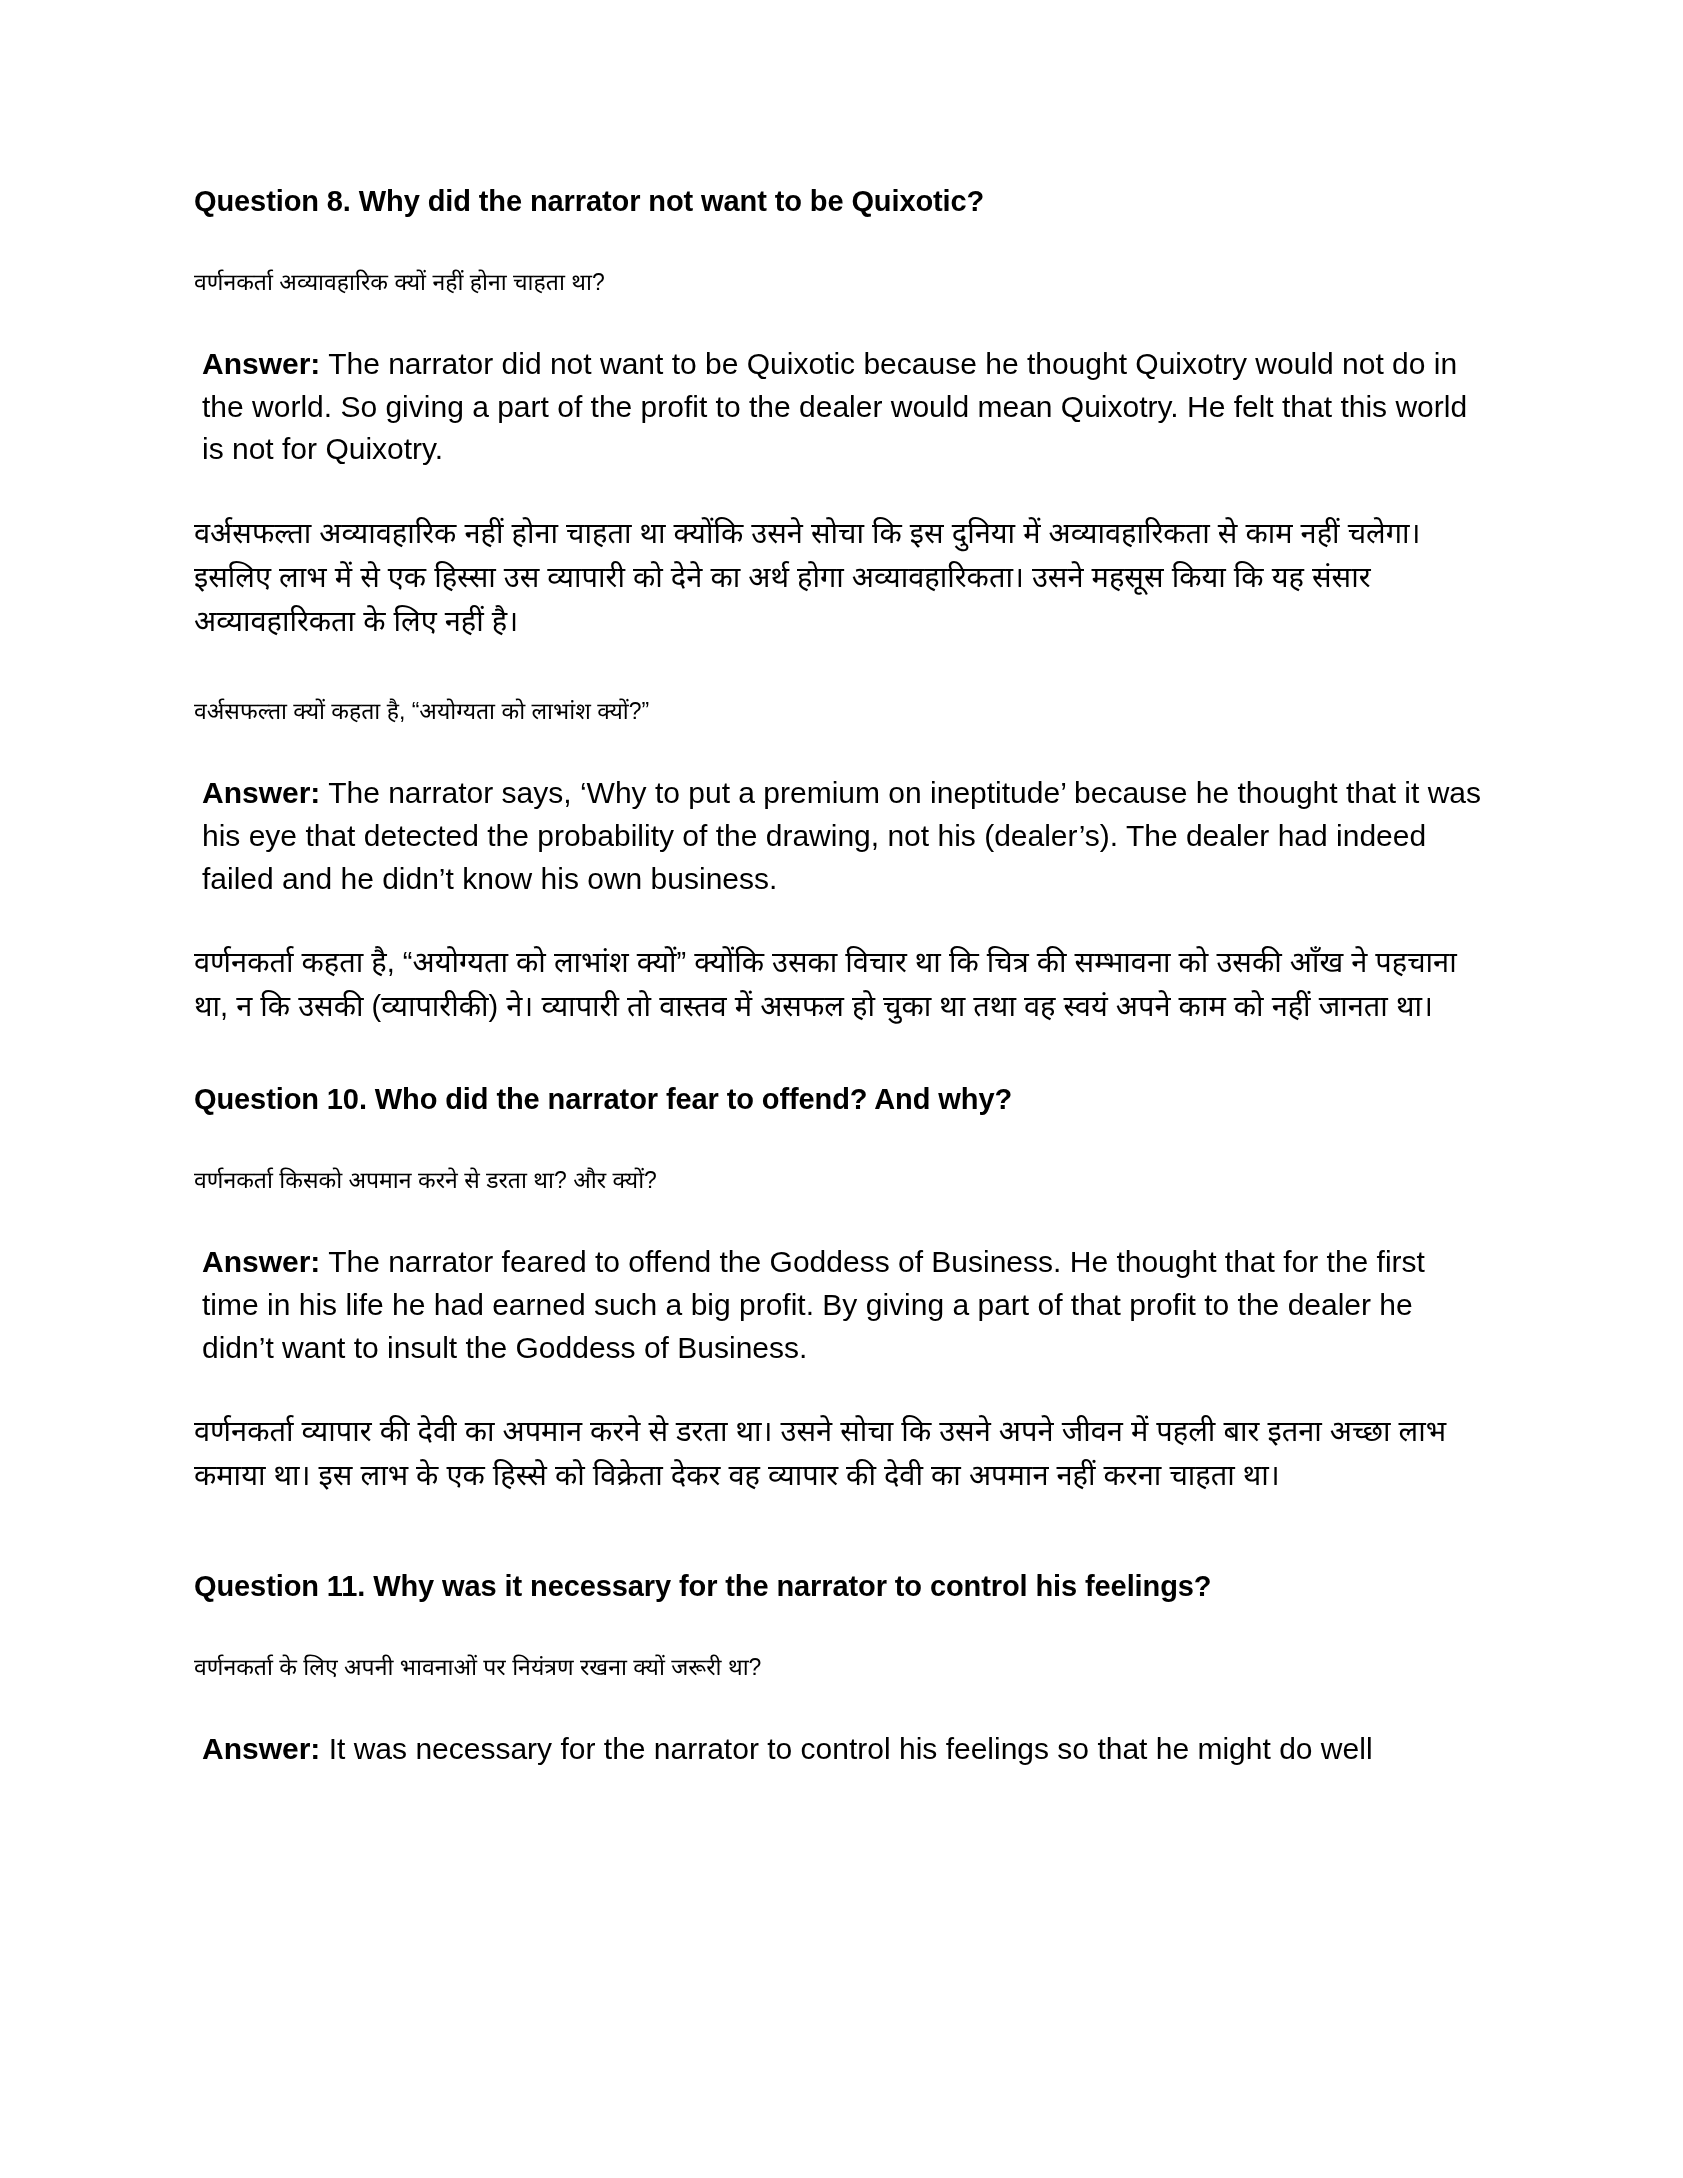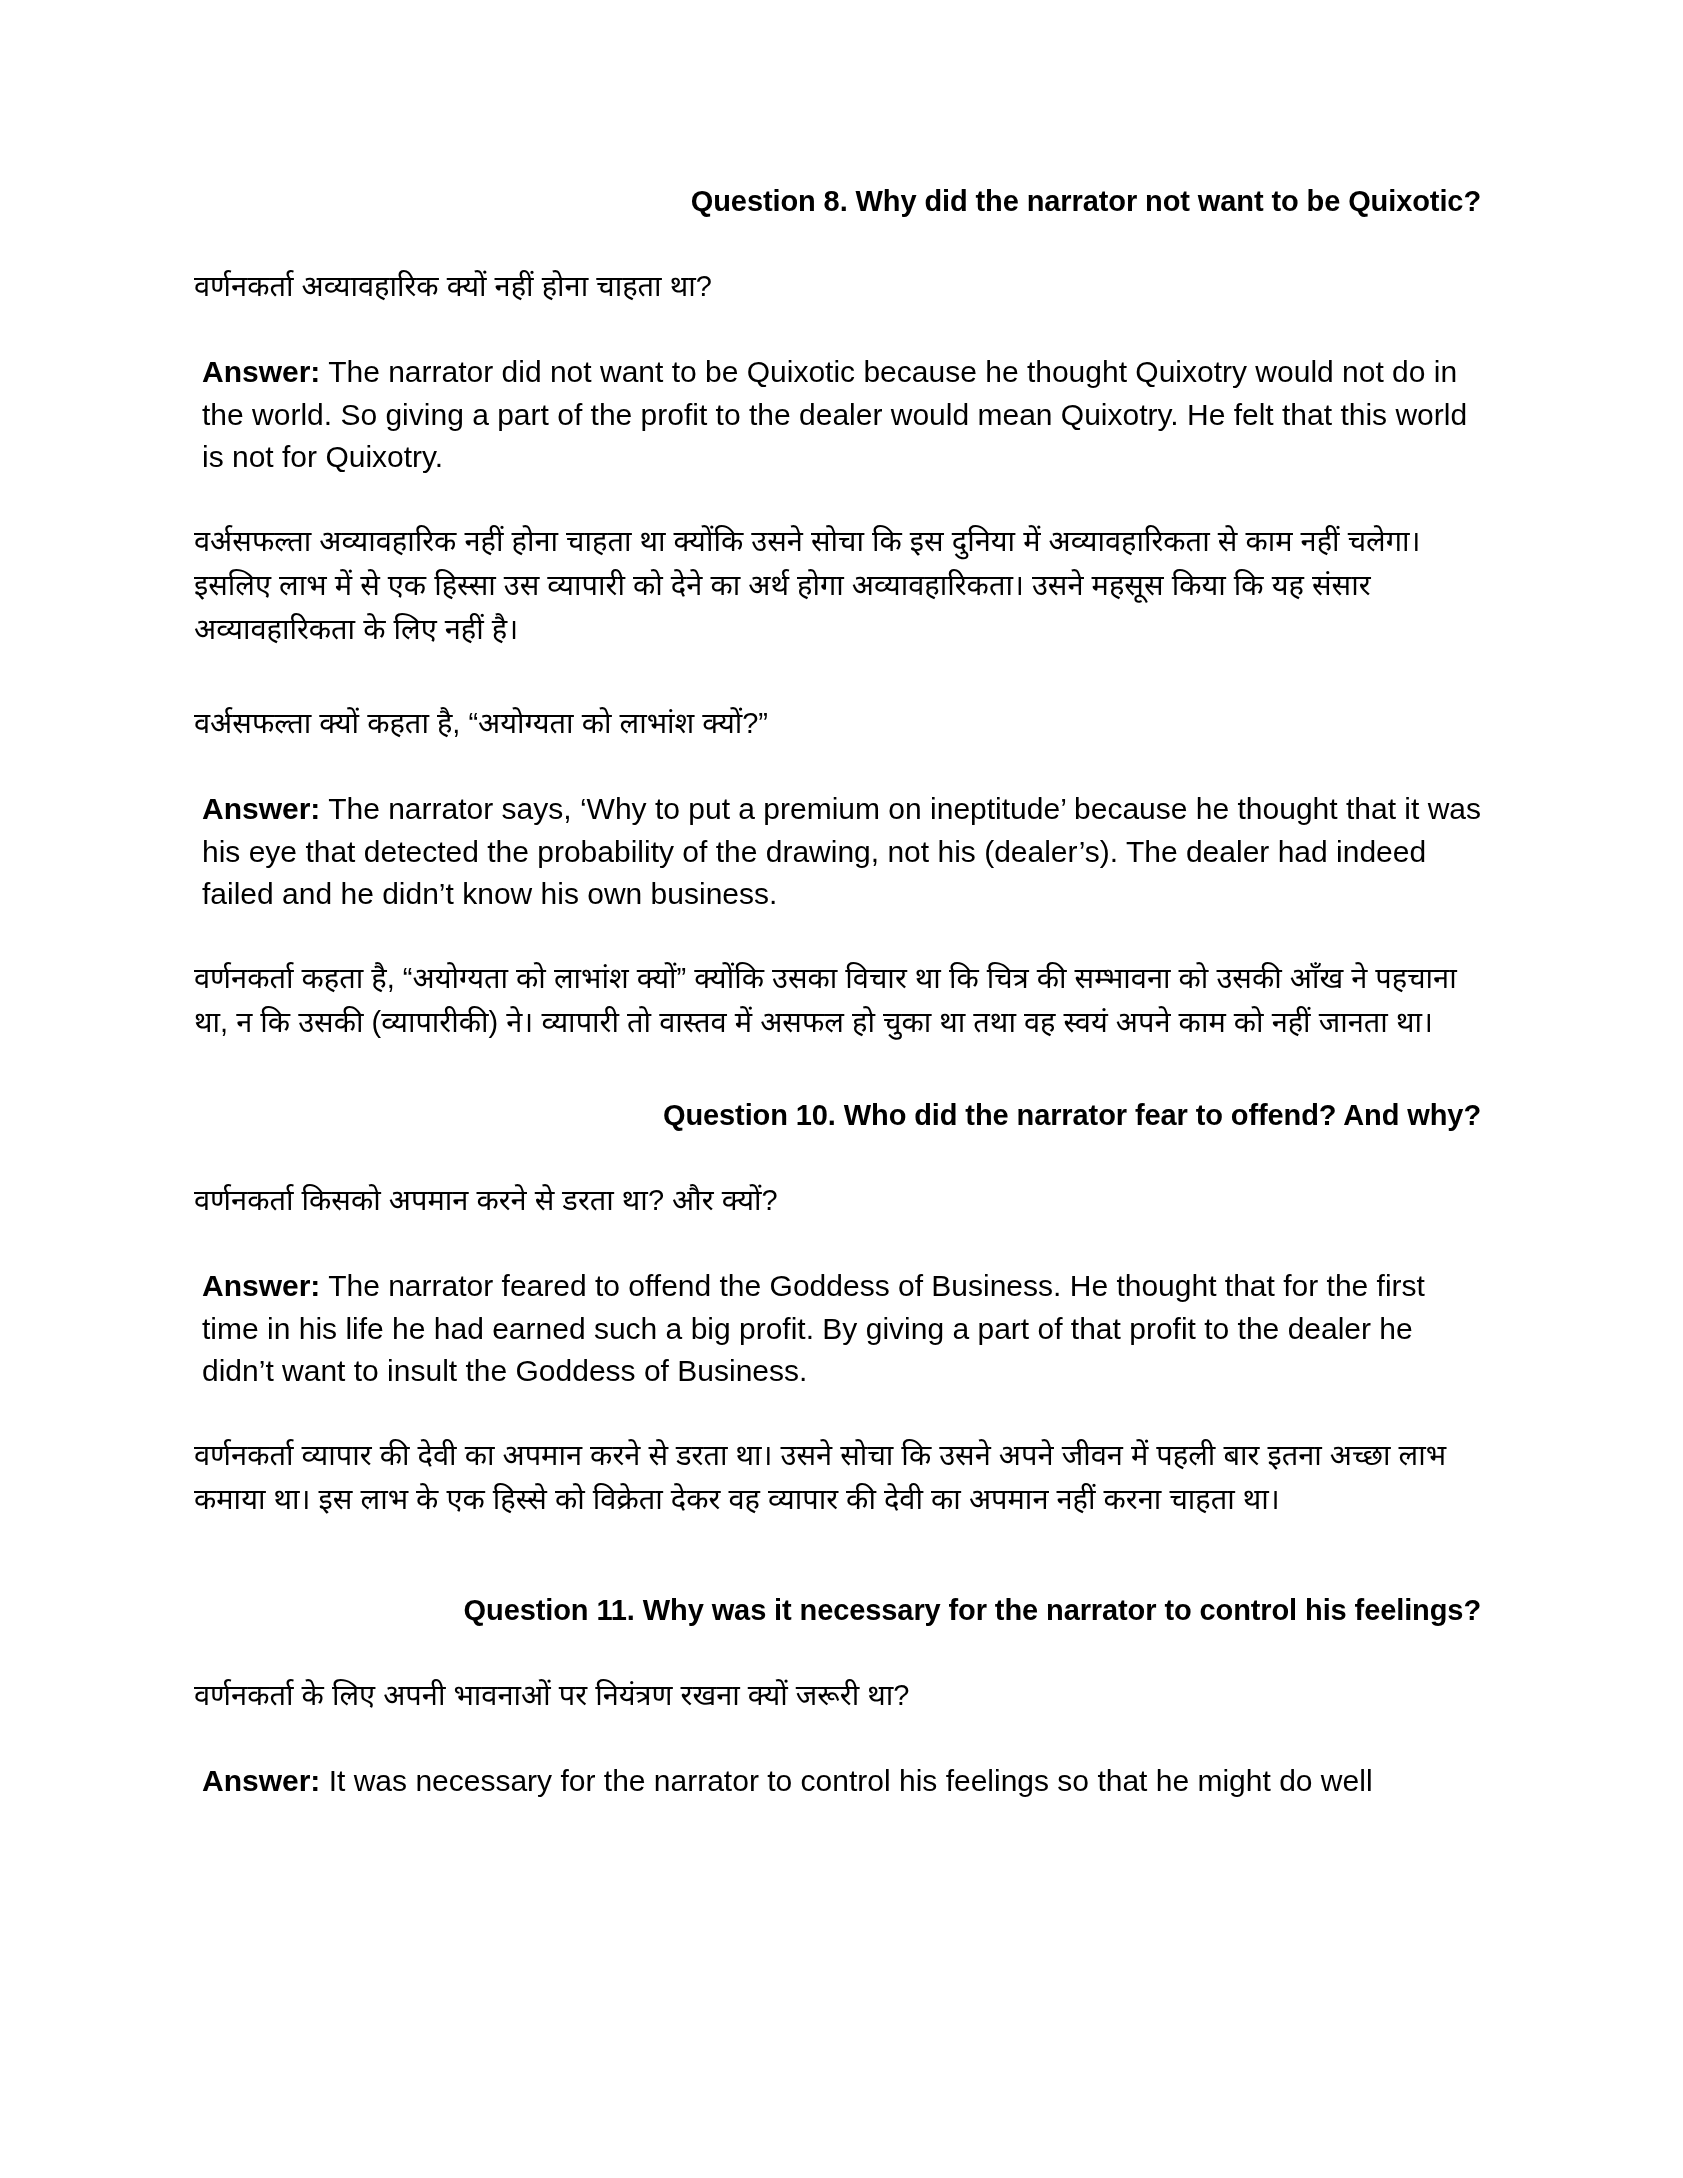--- a/index.html
+++ b/index.html
@@ -28,24 +28,23 @@
   .qa-block {
     margin: 0 0 0 0;
   }
   .q-heading {
     font-weight: bold;
     font-size: 29px;
     line-height: 1.30;
     letter-spacing: -0.1px;
     margin: 0 0 46px 0;
     color: #000;
-    text-align: right;
   }
   .q-hindi {
-    font-size: 29px;
+    font-size: 23px;
     line-height: 1.32;
     margin: 0 0 46px 0;
     color: #000;
     font-family: "Liberation Sans", "DejaVu Sans", sans-serif;
   }
   .answer-en {
     font-size: 30px;
     line-height: 1.42;
     margin: 0 0 40px 8px;
     color: #000;

